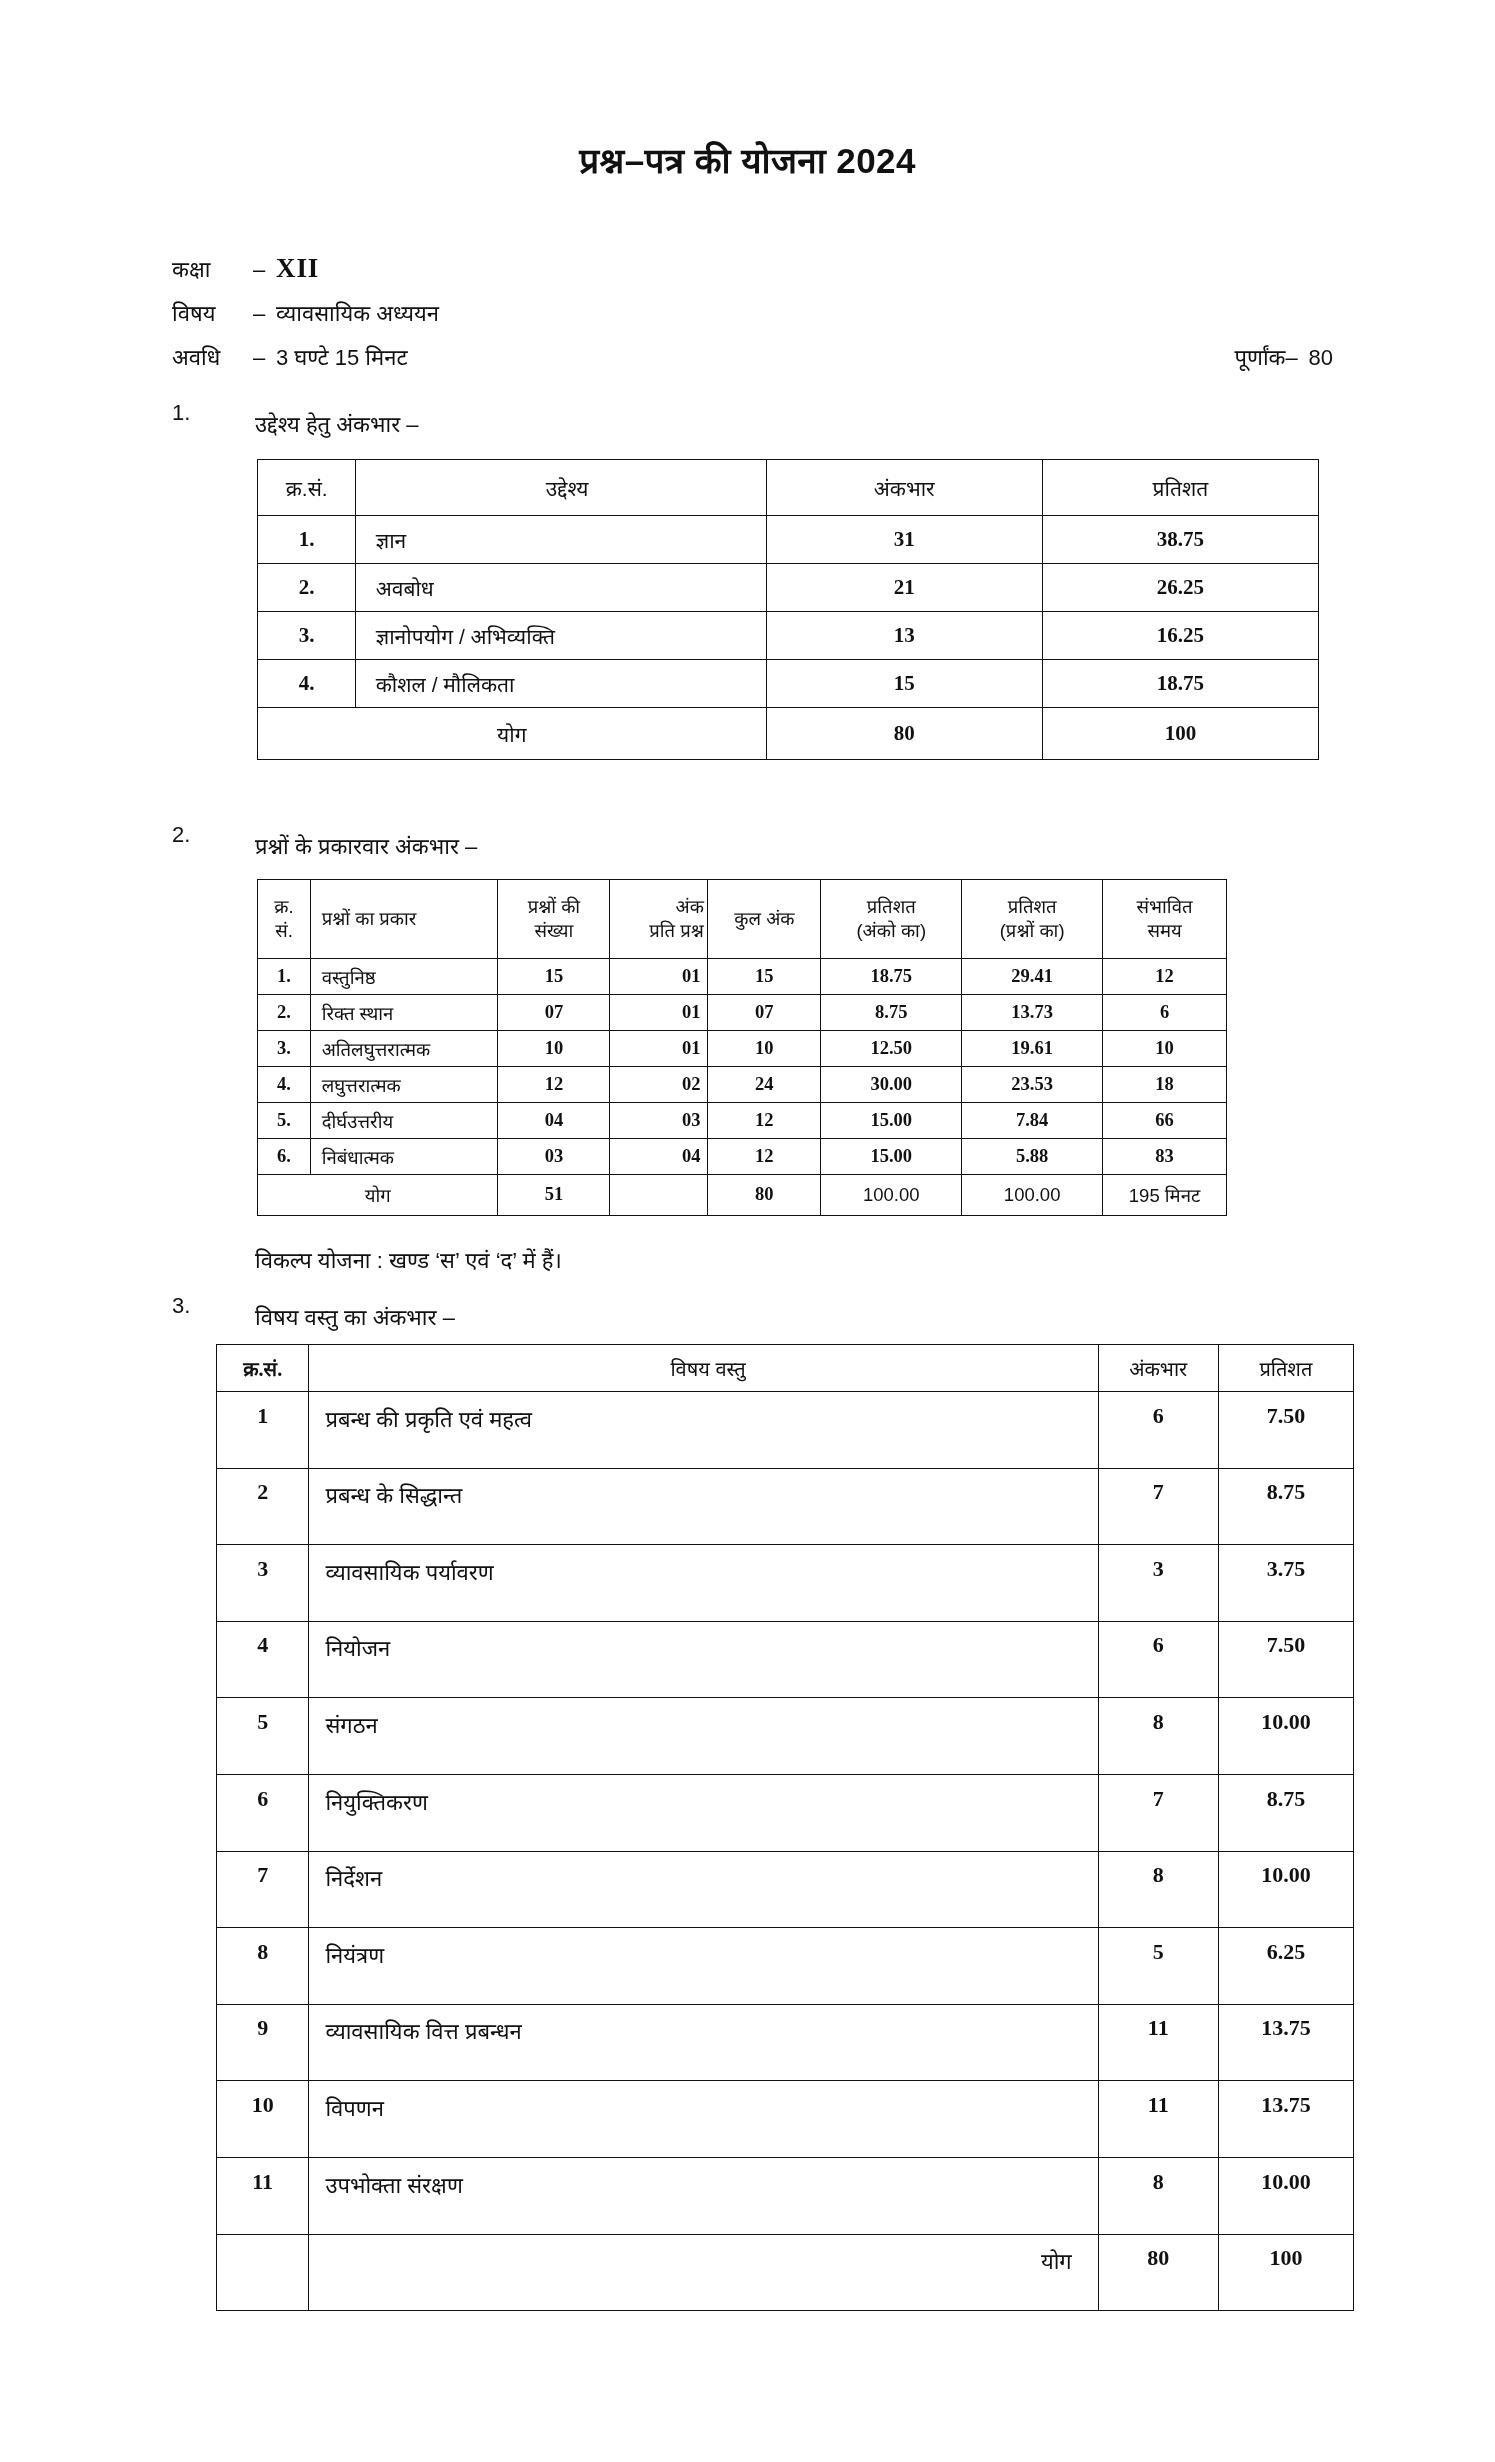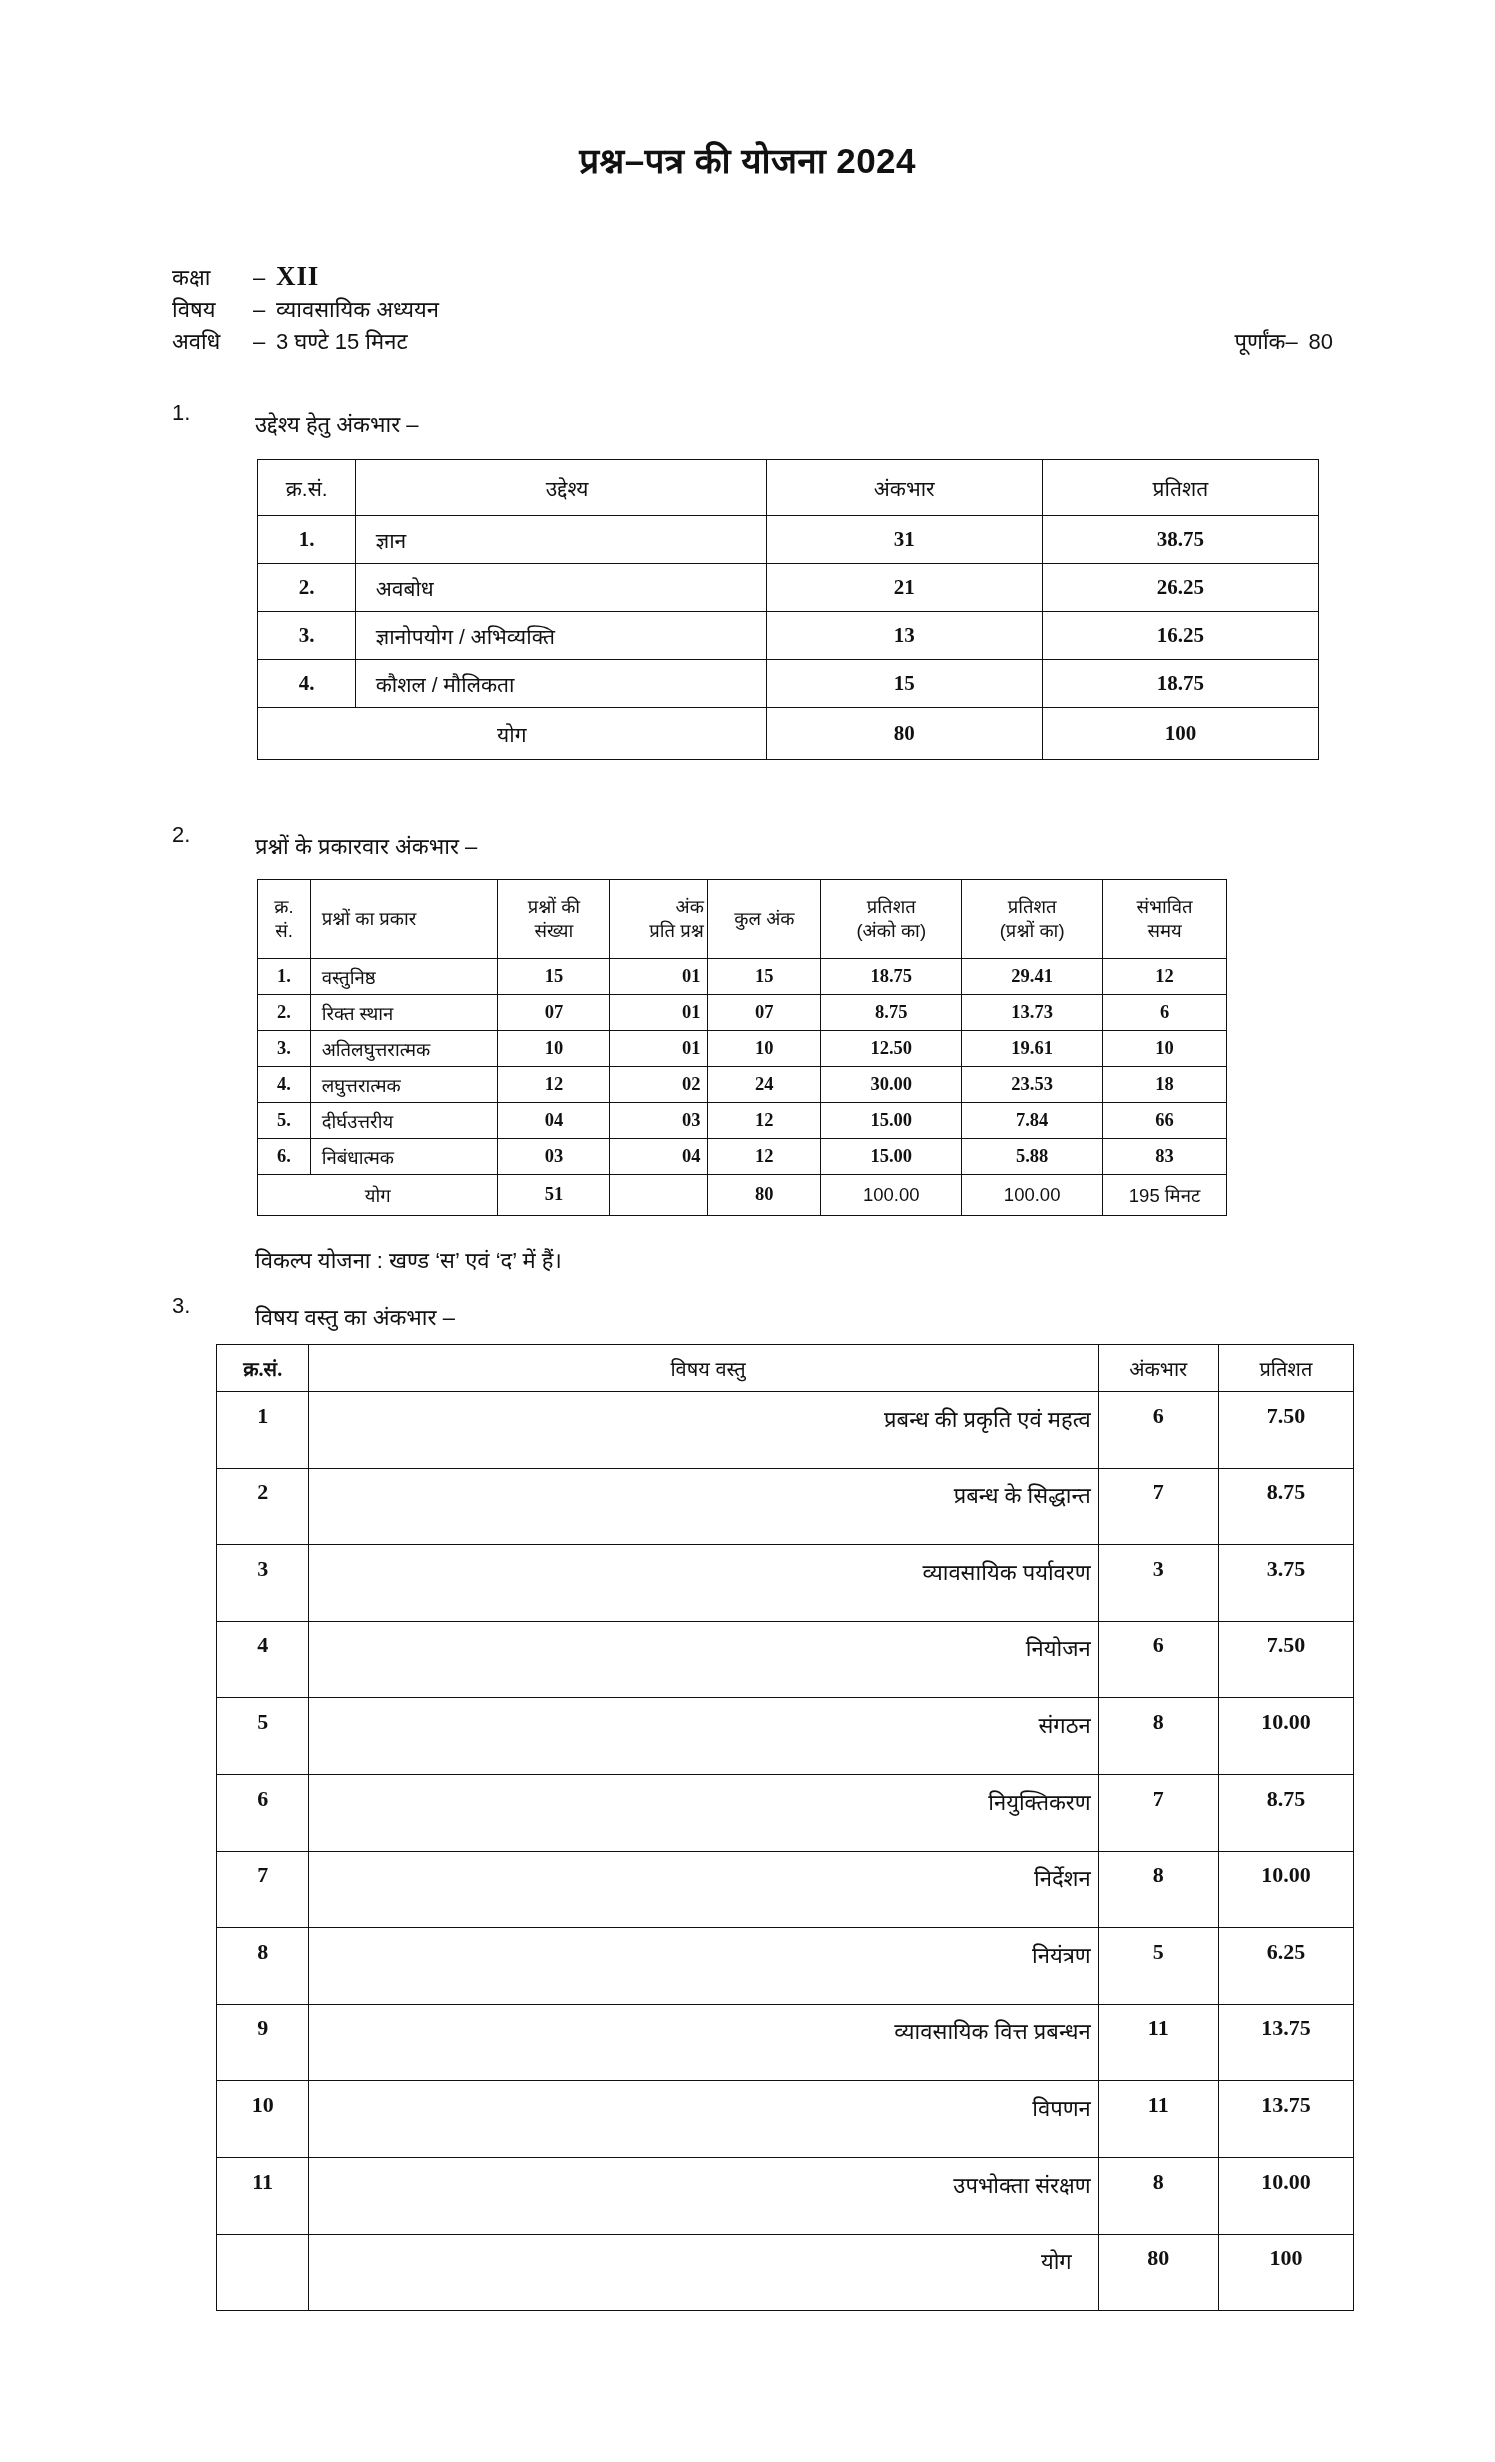--- a/index.html
+++ b/index.html
@@ -35,25 +35,25 @@
     font-size: 35px;
     font-weight: bold;
     letter-spacing: 0.4px;
     font-family: "Liberation Sans", "DejaVu Sans", sans-serif;
   }
 
   
   .meta {
     position: absolute;
     left: 172px;
-    top: 260px;
+    top: 246px;
     width: 1161px;
     font-family: "Liberation Sans", "DejaVu Sans", sans-serif;
     font-size: 22px;
-    line-height: 32px;
+    line-height: 44px;
   }
   .meta-row {
     position: relative;
     white-space: nowrap;
   }
   .meta-label {
     display: inline-block;
     min-width: 81px;
   }
   .meta-dash { display:inline-block; width: 23px; }
@@ -146,21 +146,21 @@
   
   #table-content {
     left: 216px;
     top: 1344px;
     width: 1138px;
     font-size: 22px;
   }
   #table-content th { height: 46px; text-align: center; font-size: 20px; }
   #table-content td { height: 65px; vertical-align: top; padding-top: 10.6px; }
   #table-content .c-sno   { width: 79px;  text-align: center; font-family:"Liberation Serif","DejaVu Serif",serif; font-weight:bold; }
-  #table-content .c-topic { width: 774px; text-align: right; padding-left: 16px; }
+  #table-content .c-topic { width: 774px; text-align: left; padding-left: 16px; }
   #table-content .c-marks { width: 107px; text-align: center; }
   #table-content .c-pct   { width: 123px; text-align: center; }
   #table-content tr.total-row .total-label { text-align: right; padding-right: 26px; }
 
   
   .note-line {
     position: absolute;
     font-family: "Liberation Sans", "DejaVu Sans", sans-serif;
     font-size: 22px;
     white-space: nowrap;

